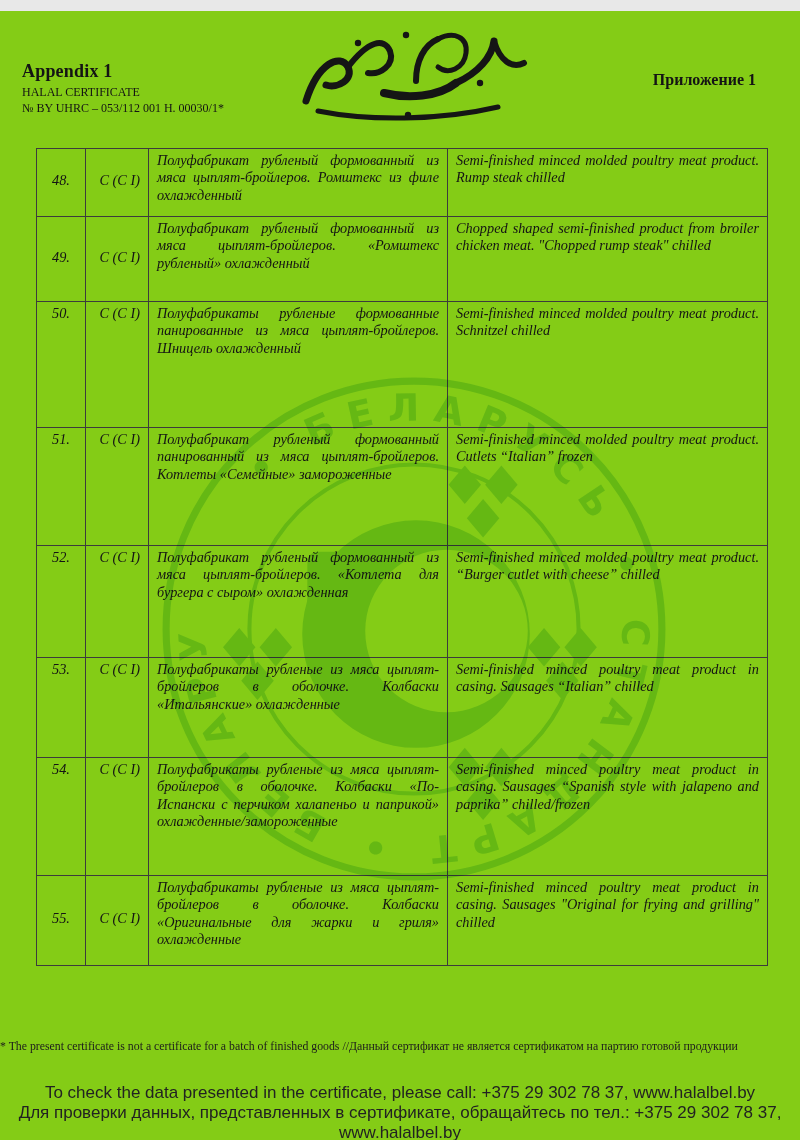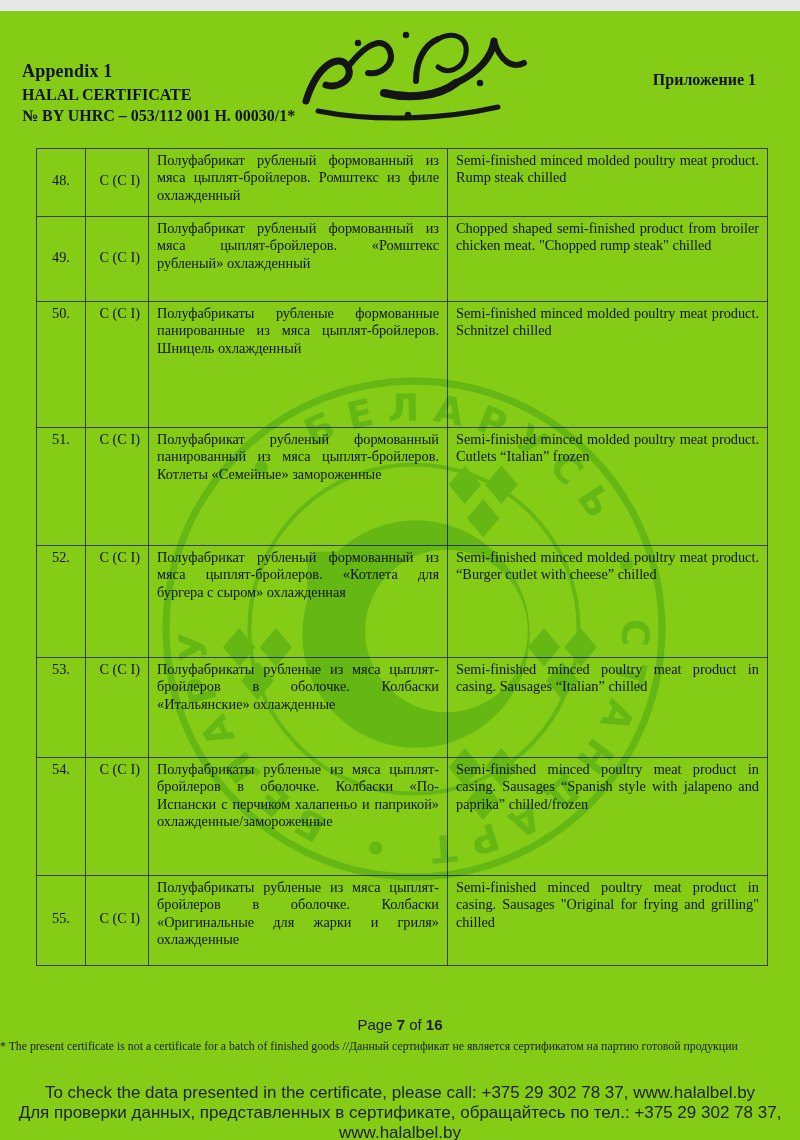--- a/index.html
+++ b/index.html
@@ -5,33 +5,33 @@
   html,body { margin:0; padding:0; background:#e8e8e8; }
   #page {
     position:relative; width:800px; height:1140px; margin:11px auto;
     background:#84cc16; overflow:hidden;
     font-family:"Liberation Serif", serif; color:#141414;
   }
 
   
   .hdr-left { position:absolute; left:22px; top:50px; }
   .hdr-left .appendix { font-size:18px; font-weight:bold; margin:0 0 3px 0; letter-spacing:.2px; }
-  .hdr-left .sub { font-size:16px; font-weight:bold; line-height:1.3; }
+  .hdr-left .sub { font-size:12px; font-weight:normal; line-height:1.3; }
   .hdr-right { position:absolute; right:44px; top:60px; font-size:16px; font-weight:bold; }
 
   .bismillah { position:absolute; left:288px; top:12px; width:250px; height:108px; }
   .bismillah svg { width:100%; height:100%; }
   .bismillah path { stroke:#151515; fill:none; stroke-linecap:round; }
 
   
   table.cert { position:absolute; left:36px; top:137px; width:731px;
     border-collapse:collapse; table-layout:fixed; }
   table.cert td {
     border:1.4px solid #3c3c3c; vertical-align:top;
-    font-size:14.3px; line-height:17.3px; padding:3px 8px;
+    font-size:14.3px; line-height:17.3px; padding:3px 8px;font-style:italic;
   }
   td.c-num { text-align:center; padding-top:14px; }
   td.c-status { text-align:right; padding-top:14px; white-space:nowrap; }
   tr.vmid td.c-num, tr.vmid td.c-status { vertical-align:middle; padding-top:0; }
   td.c-ru { text-align:justify; text-align-last:left; padding-left:10px; }
   td.c-en { text-align:justify; text-align-last:left; }
   tr.h68{height:68px} tr.h85{height:85px} tr.h97{height:126px} tr.h118{height:118px}
   tr.h112{height:112px} tr.h100{height:100px} tr.h90{height:90px}
 
   
@@ -163,20 +163,19 @@
 
       <rect x="145" y="174" width="58" height="58" rx="10"></rect>
 
       <use href="#diaCluster" transform="translate(300,108)"></use>
       <use href="#diaCluster" transform="translate(378,268)"></use>
       <use href="#diaCluster" transform="translate(300,386)"></use>
       <use href="#diaCluster" transform="translate(78,268)"></use>
     </svg>
   </div>
 
-  <div class="page-line"><span>Page</span> <b>7</b> <span>of</span> <b>16</b></div>
 
   <div class="footnote">* The present certificate is not a certificate for a batch of finished goods //Данный сертификат не является сертификатом на партию готовой продукции</div>
 
   <div class="contact en">To check the data presented in the certificate, please call: +375 29 302 78 37, www.halalbel.by</div>
   <div class="contact ru">Для проверки данных, представленных в сертификате, обращайтесь по тел.: +375 29 302 78 37, www.halalbel.by</div>
 
 </div>
 
 </body></html>

